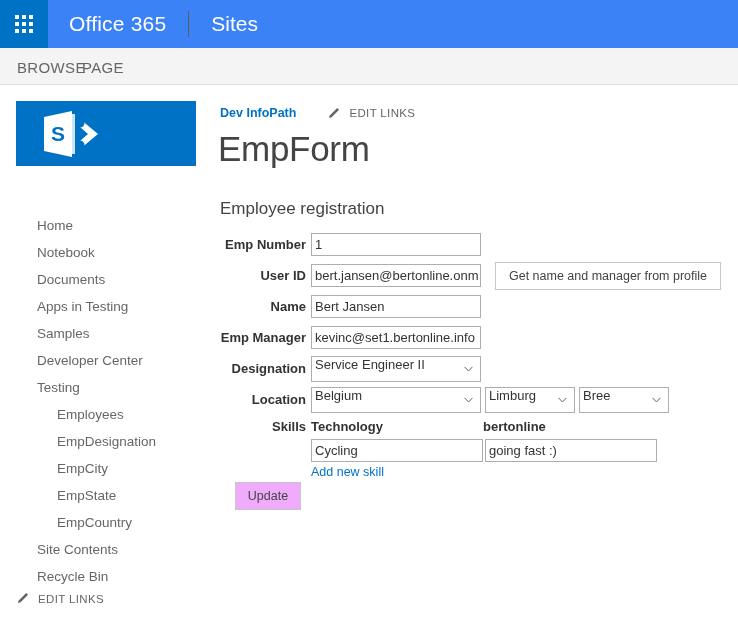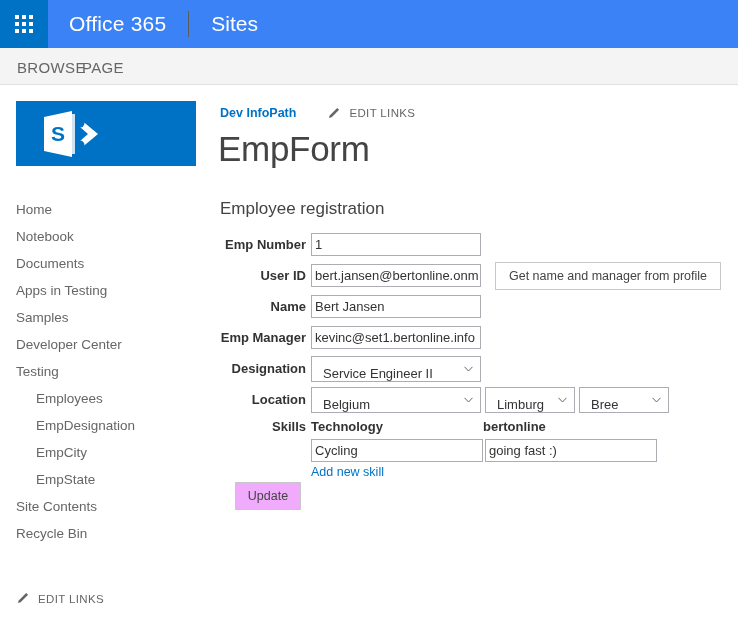--- a/index.html
+++ b/index.html
@@ -77,22 +77,23 @@
     left: 16px; top: 101px;
     width: 180px; height: 65px;
     background: #0072c6;
     cursor: pointer;
   }
   .logo-svg { position: absolute; left: 26px; top: 10px; }
 
   
   .sidenav {
     position: absolute;
-    left: 0; top: 196px;
+    left: 0; top: 212px;
     width: 200px;
+    padding-left: 21px;
   }
   .nav-item {
     display: block;
     font-size: 13.5px;
     color: #666666;
     padding: 0 0 0 16px;
     height: 27px;
     line-height: 27px;
     text-decoration: none;
     cursor: pointer;
@@ -178,22 +179,22 @@
     outline: none;
   }
   .f-select {
     width: 170px; height: 26px;
     border: 1px solid #abadb3;
     background: #ffffff;
     font-size: 13px;
     color: #333333;
     position: relative;
     display: flex;
-    align-items: flex-end;
-    padding-left: 11px;
+    align-items: flex-start;
+    padding-left: 3px;
     cursor: pointer;
   }
   .f-select.sm { width: 90px; margin-left: 4px; }
   .f-select .chev {
     position: absolute;
     right: 7px; top: 50%;
     margin-top: -3px;
     width: 9px; height: 6px;
   }
   .btn-profile {
@@ -300,20 +301,21 @@
   <a class="nav-item">Notebook</a>
   <a class="nav-item">Documents</a>
   <a class="nav-item">Apps in Testing</a>
   <a class="nav-item">Samples</a>
   <a class="nav-item">Developer Center</a>
   <a class="nav-item">Testing</a>
   <a class="nav-item child">Employees</a>
   <a class="nav-item child">EmpDesignation</a>
   <a class="nav-item child">EmpCity</a>
   <a class="nav-item child">EmpState</a>
+  <a class="nav-item child">EmpCountry</a>
   <a class="nav-item">Site Contents</a>
   <a class="nav-item">Recycle Bin</a>
 </nav>
 
 <div class="editlinks-foot">
   <svg class="pencil-svg" width="13" height="13" viewBox="0 0 13 13">
     <path d="M10.2 0.9 L12.1 2.8 L4.6 10.3 L2.0 11.0 L2.7 8.4 Z" fill="#666666"></path>
   </svg>
   <span class="lbl">EDIT LINKS</span>
 </div>

